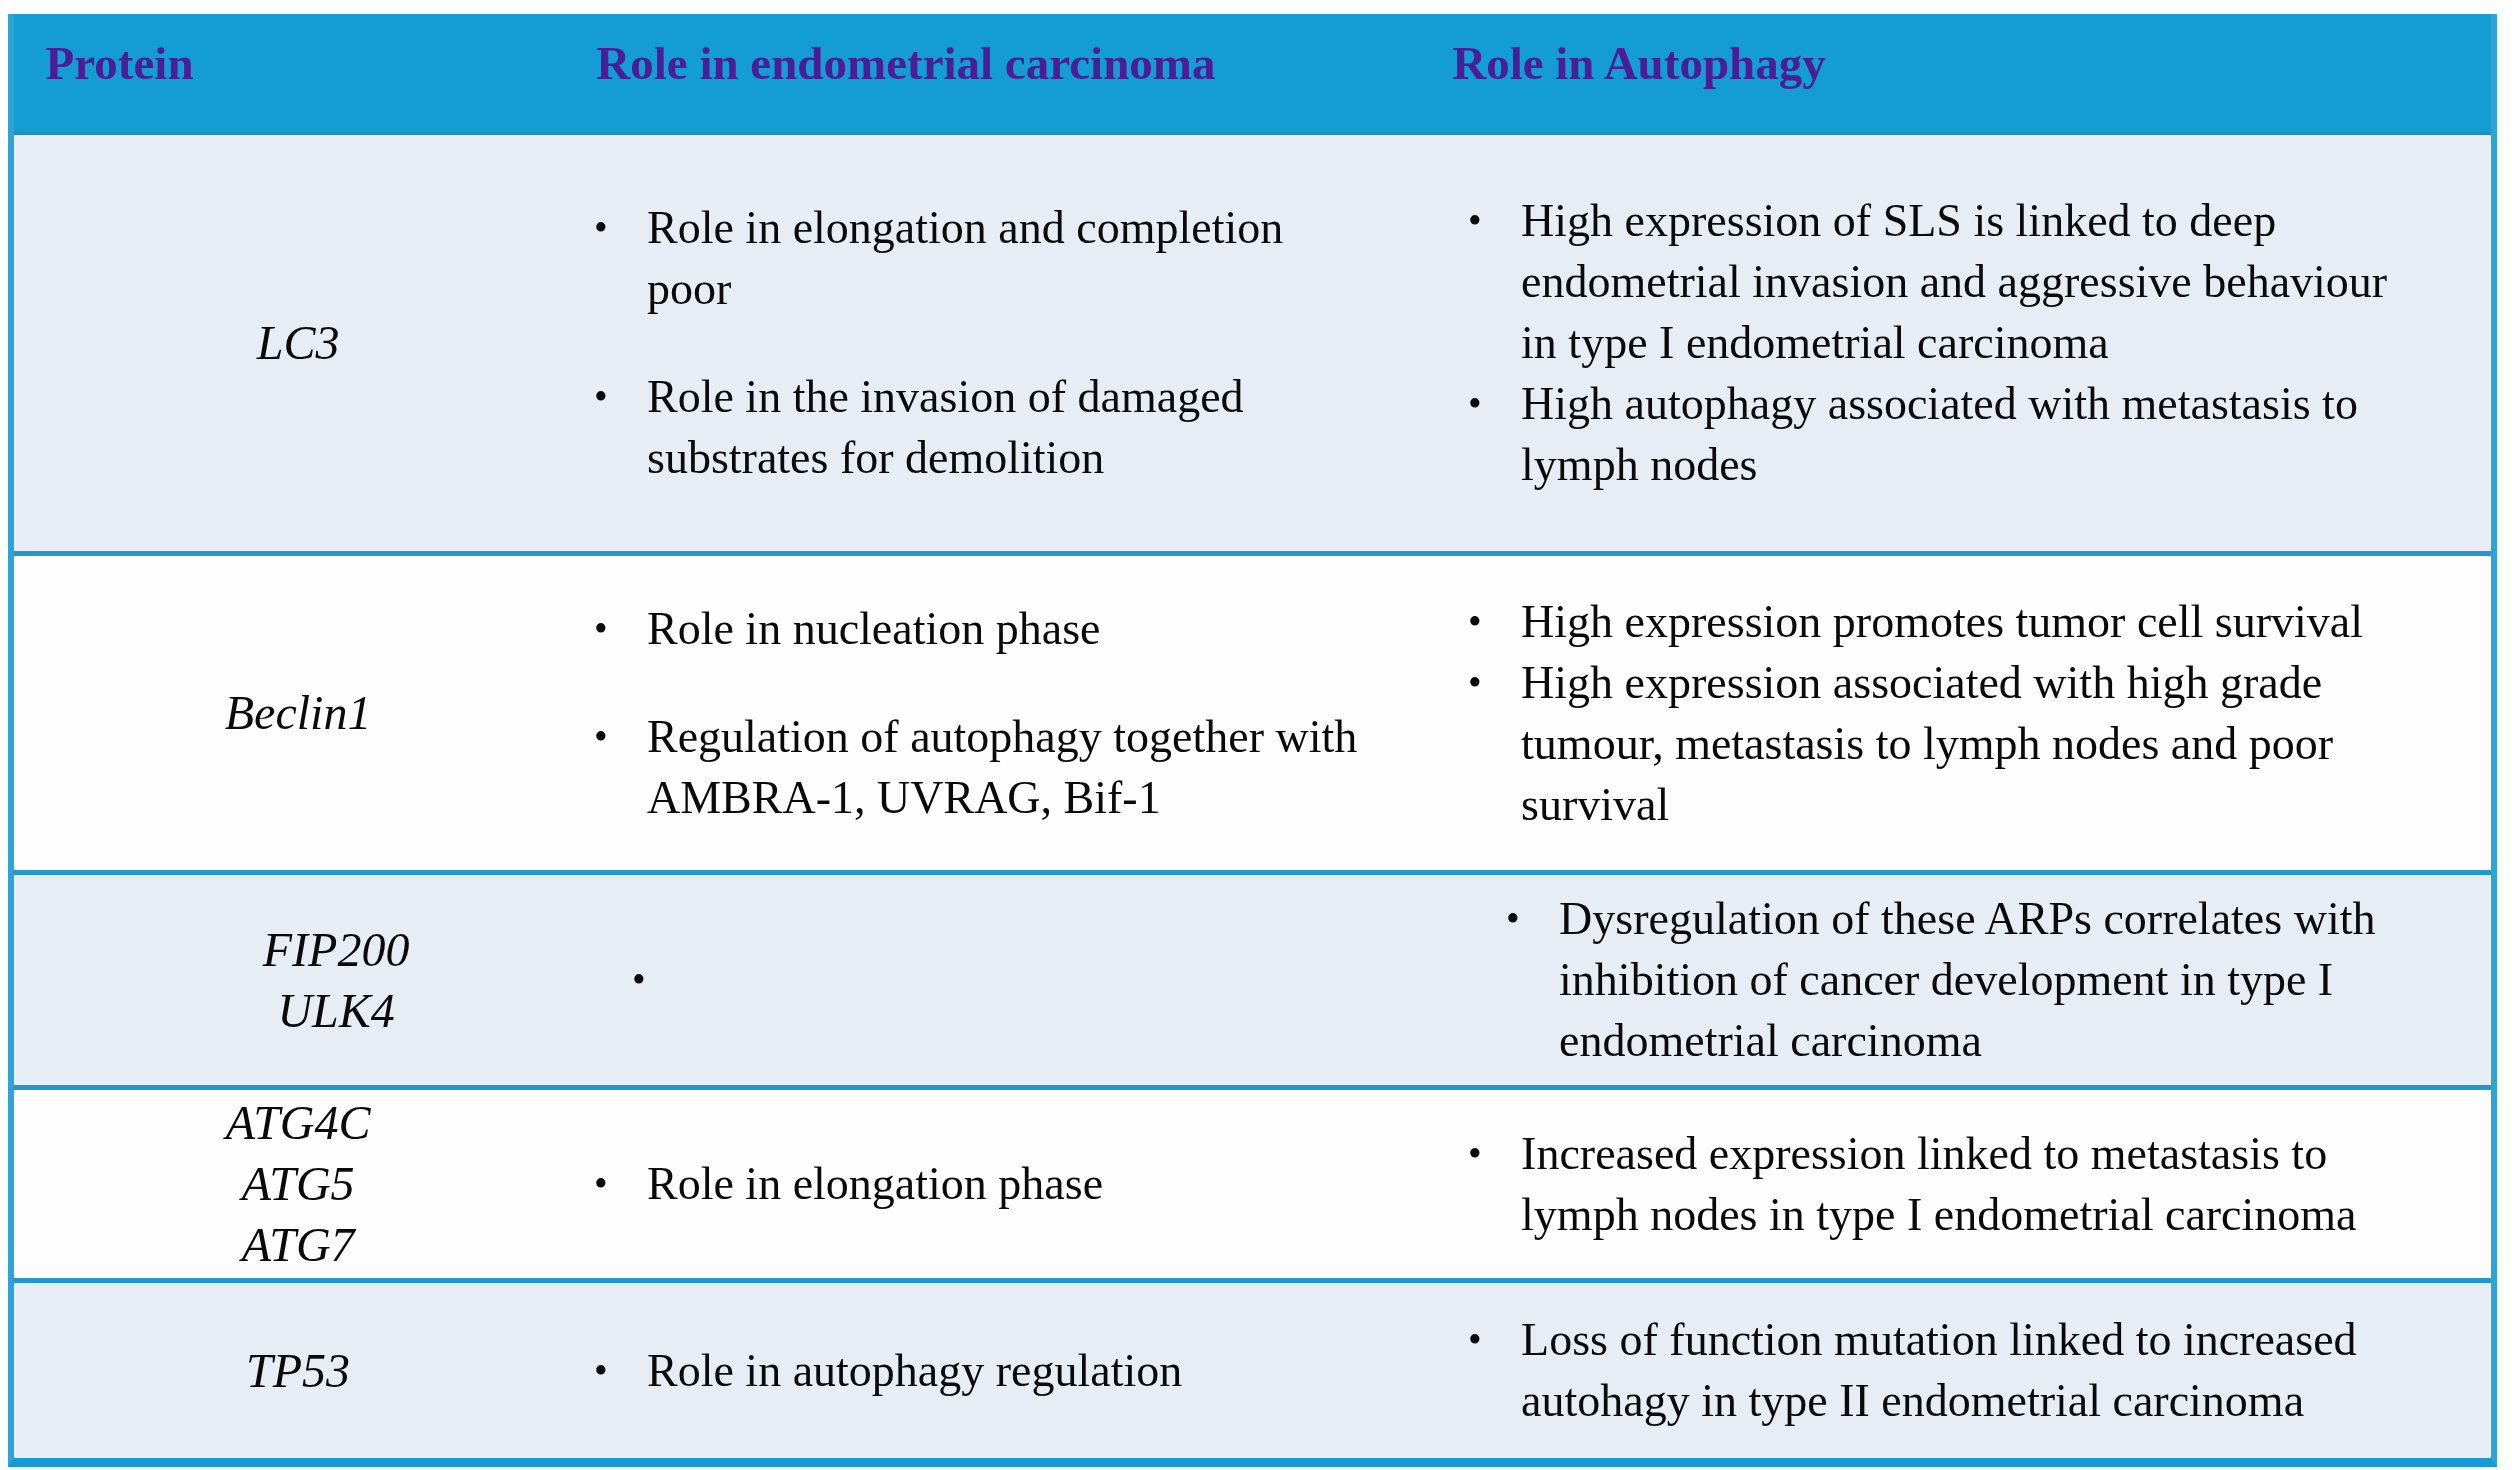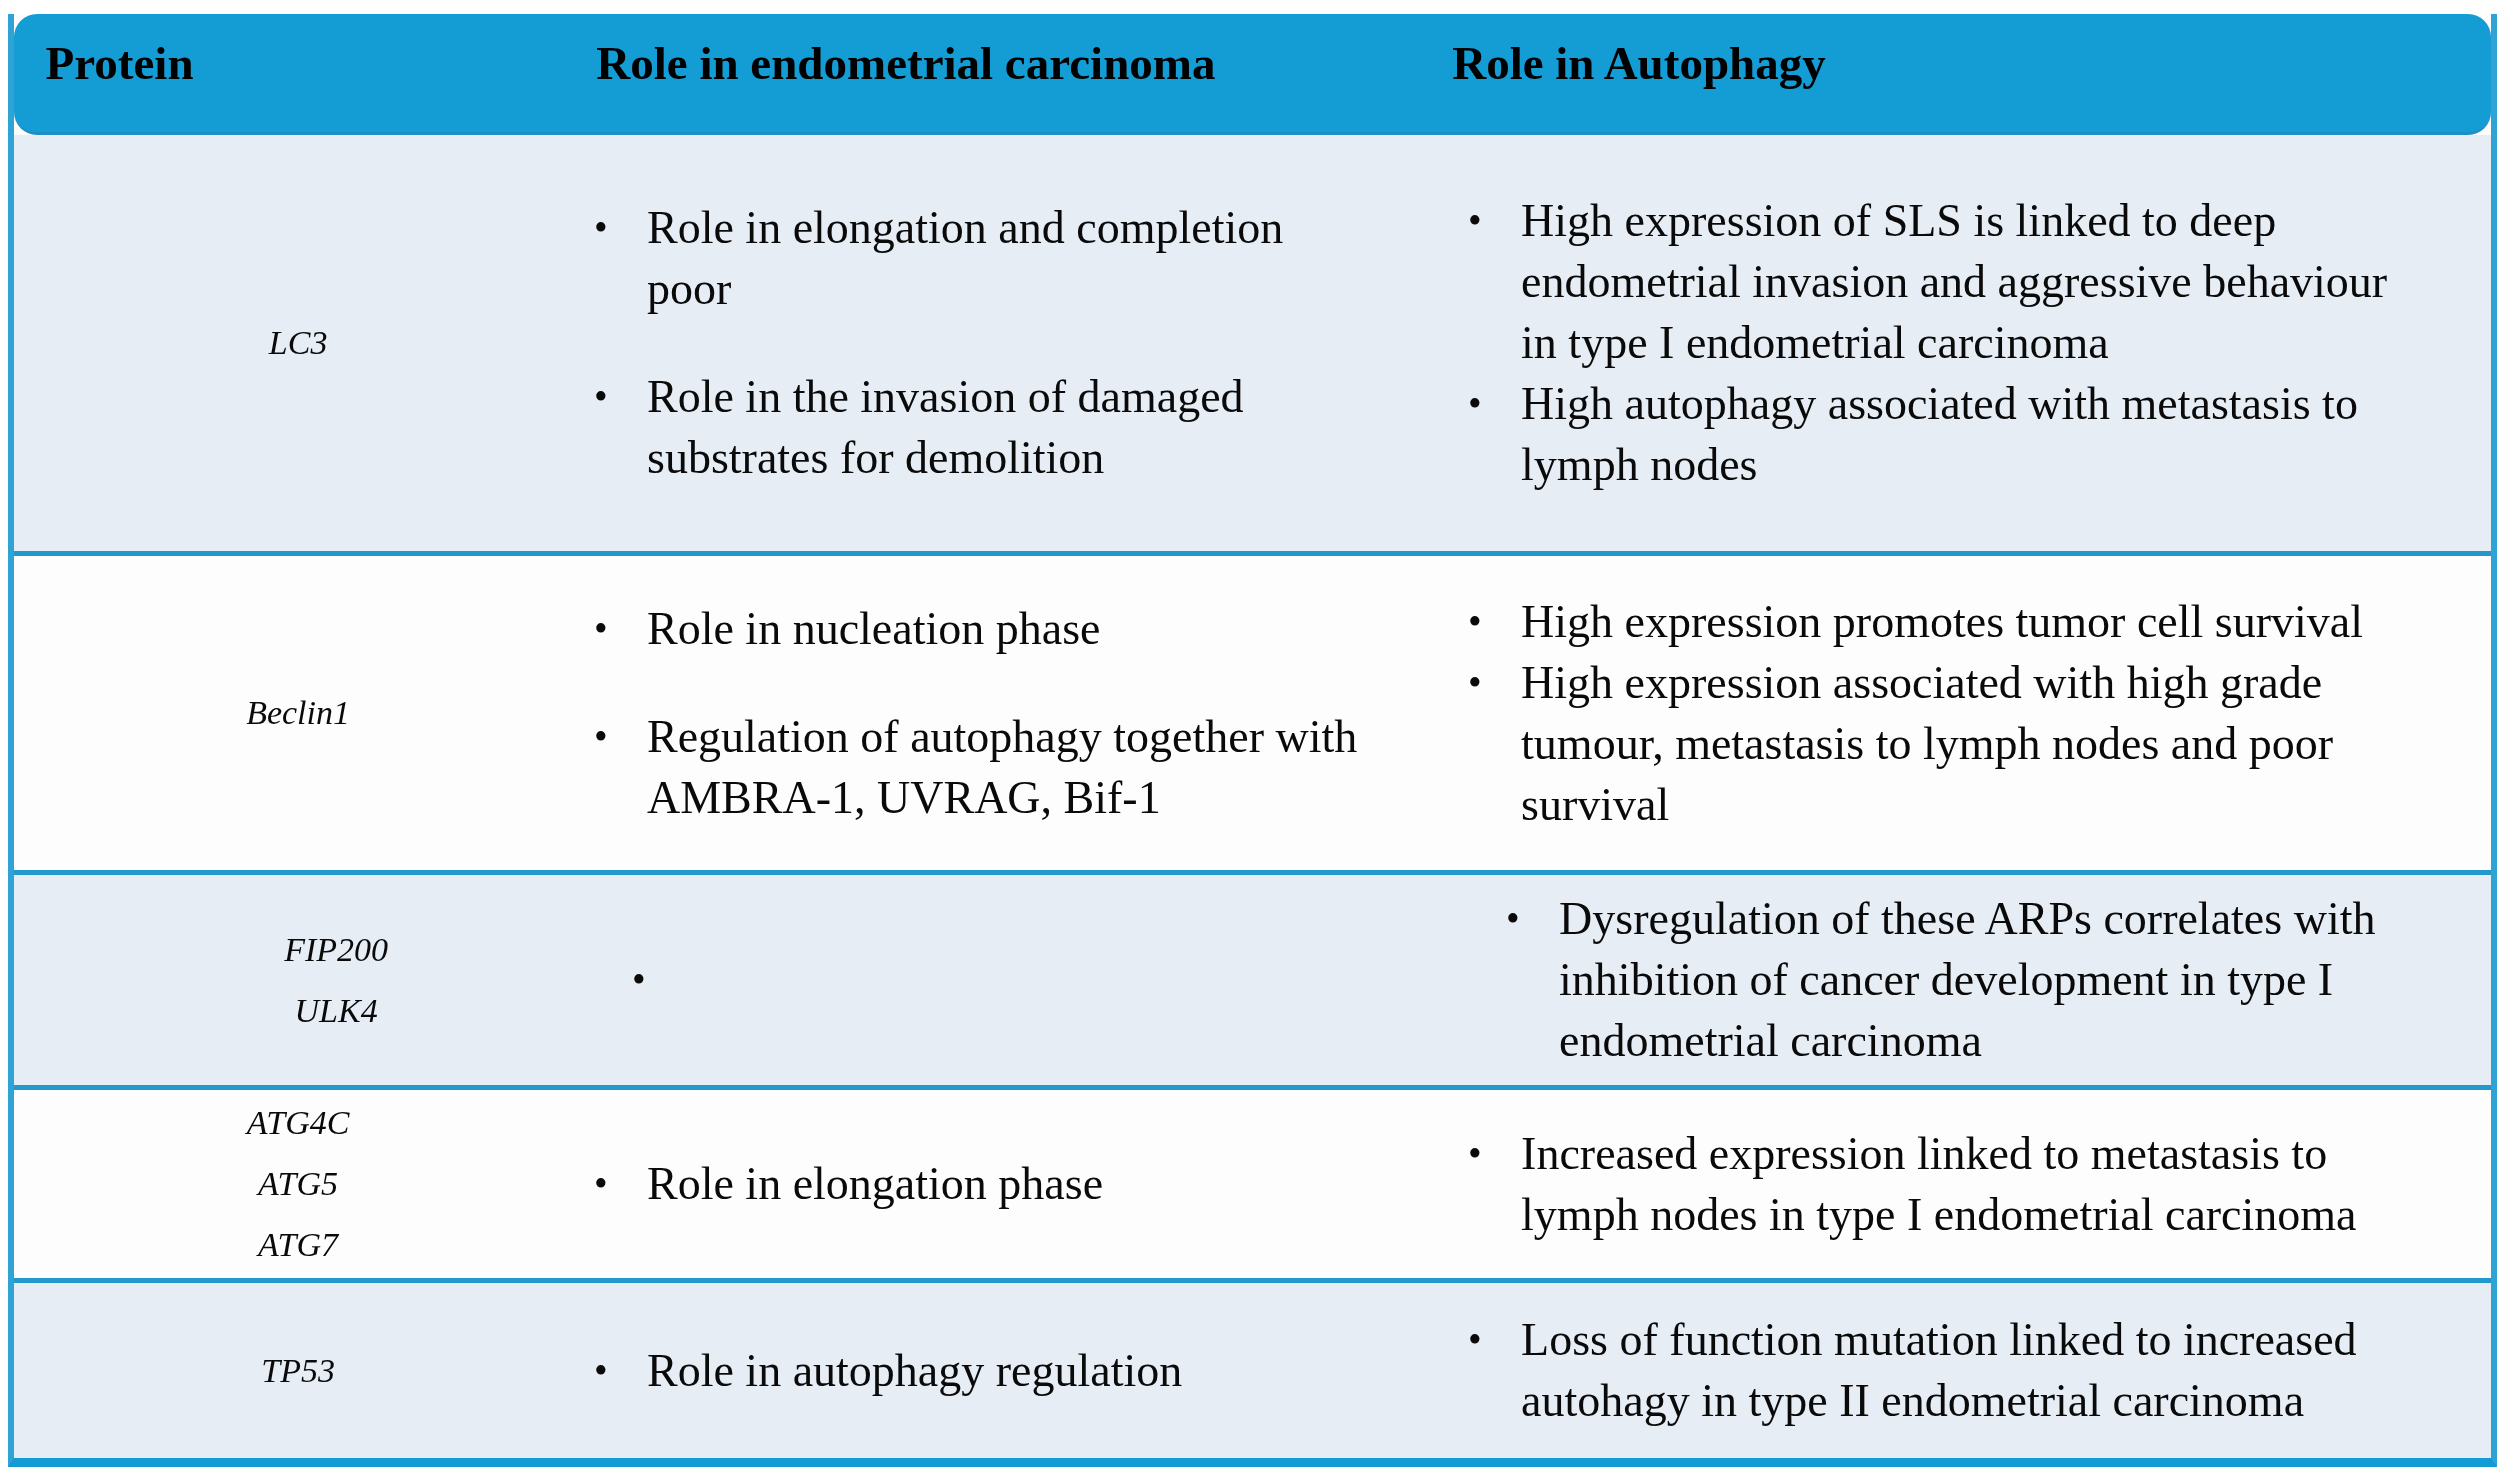--- a/index.html
+++ b/index.html
@@ -20,25 +20,24 @@
     border-bottom:9px solid #149bd5;
     display:flex;flex-direction:column;
     background:#fdfdfe;
   }
   .thead{
     flex:0 0 118px;
     background:#149cd5;
     border-bottom:3.8px solid #1e8fc2;
     display:grid;
     grid-template-columns:569px 865px 1fr;
-    color:#000000;
+    color:#4c1d95;
     font-weight:bold;
     font-size:47px;
     line-height:47px;
-    border-radius:23px;
   }
   .th{padding-top:26px;box-sizing:border-box;}
   .th-protein{padding-left:32px;}
   .th-autophagy{padding-left:4.6px;}
   .th-carcinoma{padding-left:13.7px;}
 
   .row{
     display:grid;
     grid-template-columns:569px 865px 1fr;
     box-sizing:border-box;
@@ -53,21 +52,21 @@
   .r5{flex:1 1 auto;}
 
   .cell{
     display:flex;flex-direction:column;
     justify-content:center;
     box-sizing:border-box;
     font-size:46px;line-height:61px;
   }
   .cell-protein{
     align-items:center;text-align:center;
-    font-style:italic;font-size:34px;
+    font-style:italic;font-size:48px;
   }
   .pline{line-height:61px;}
   .cell-list{align-items:flex-start;}
   .item{display:flex;align-items:flex-start;}
   .cell-autophagy{padding-left:11.4px;}
   .cell-carcinoma{padding-left:20.5px;}
   .cell-autophagy .item + .item{margin-top:47px;}
   .cell-carcinoma .item + .item{margin-top:0;}
   .dot{
     flex:0 0 53px;

